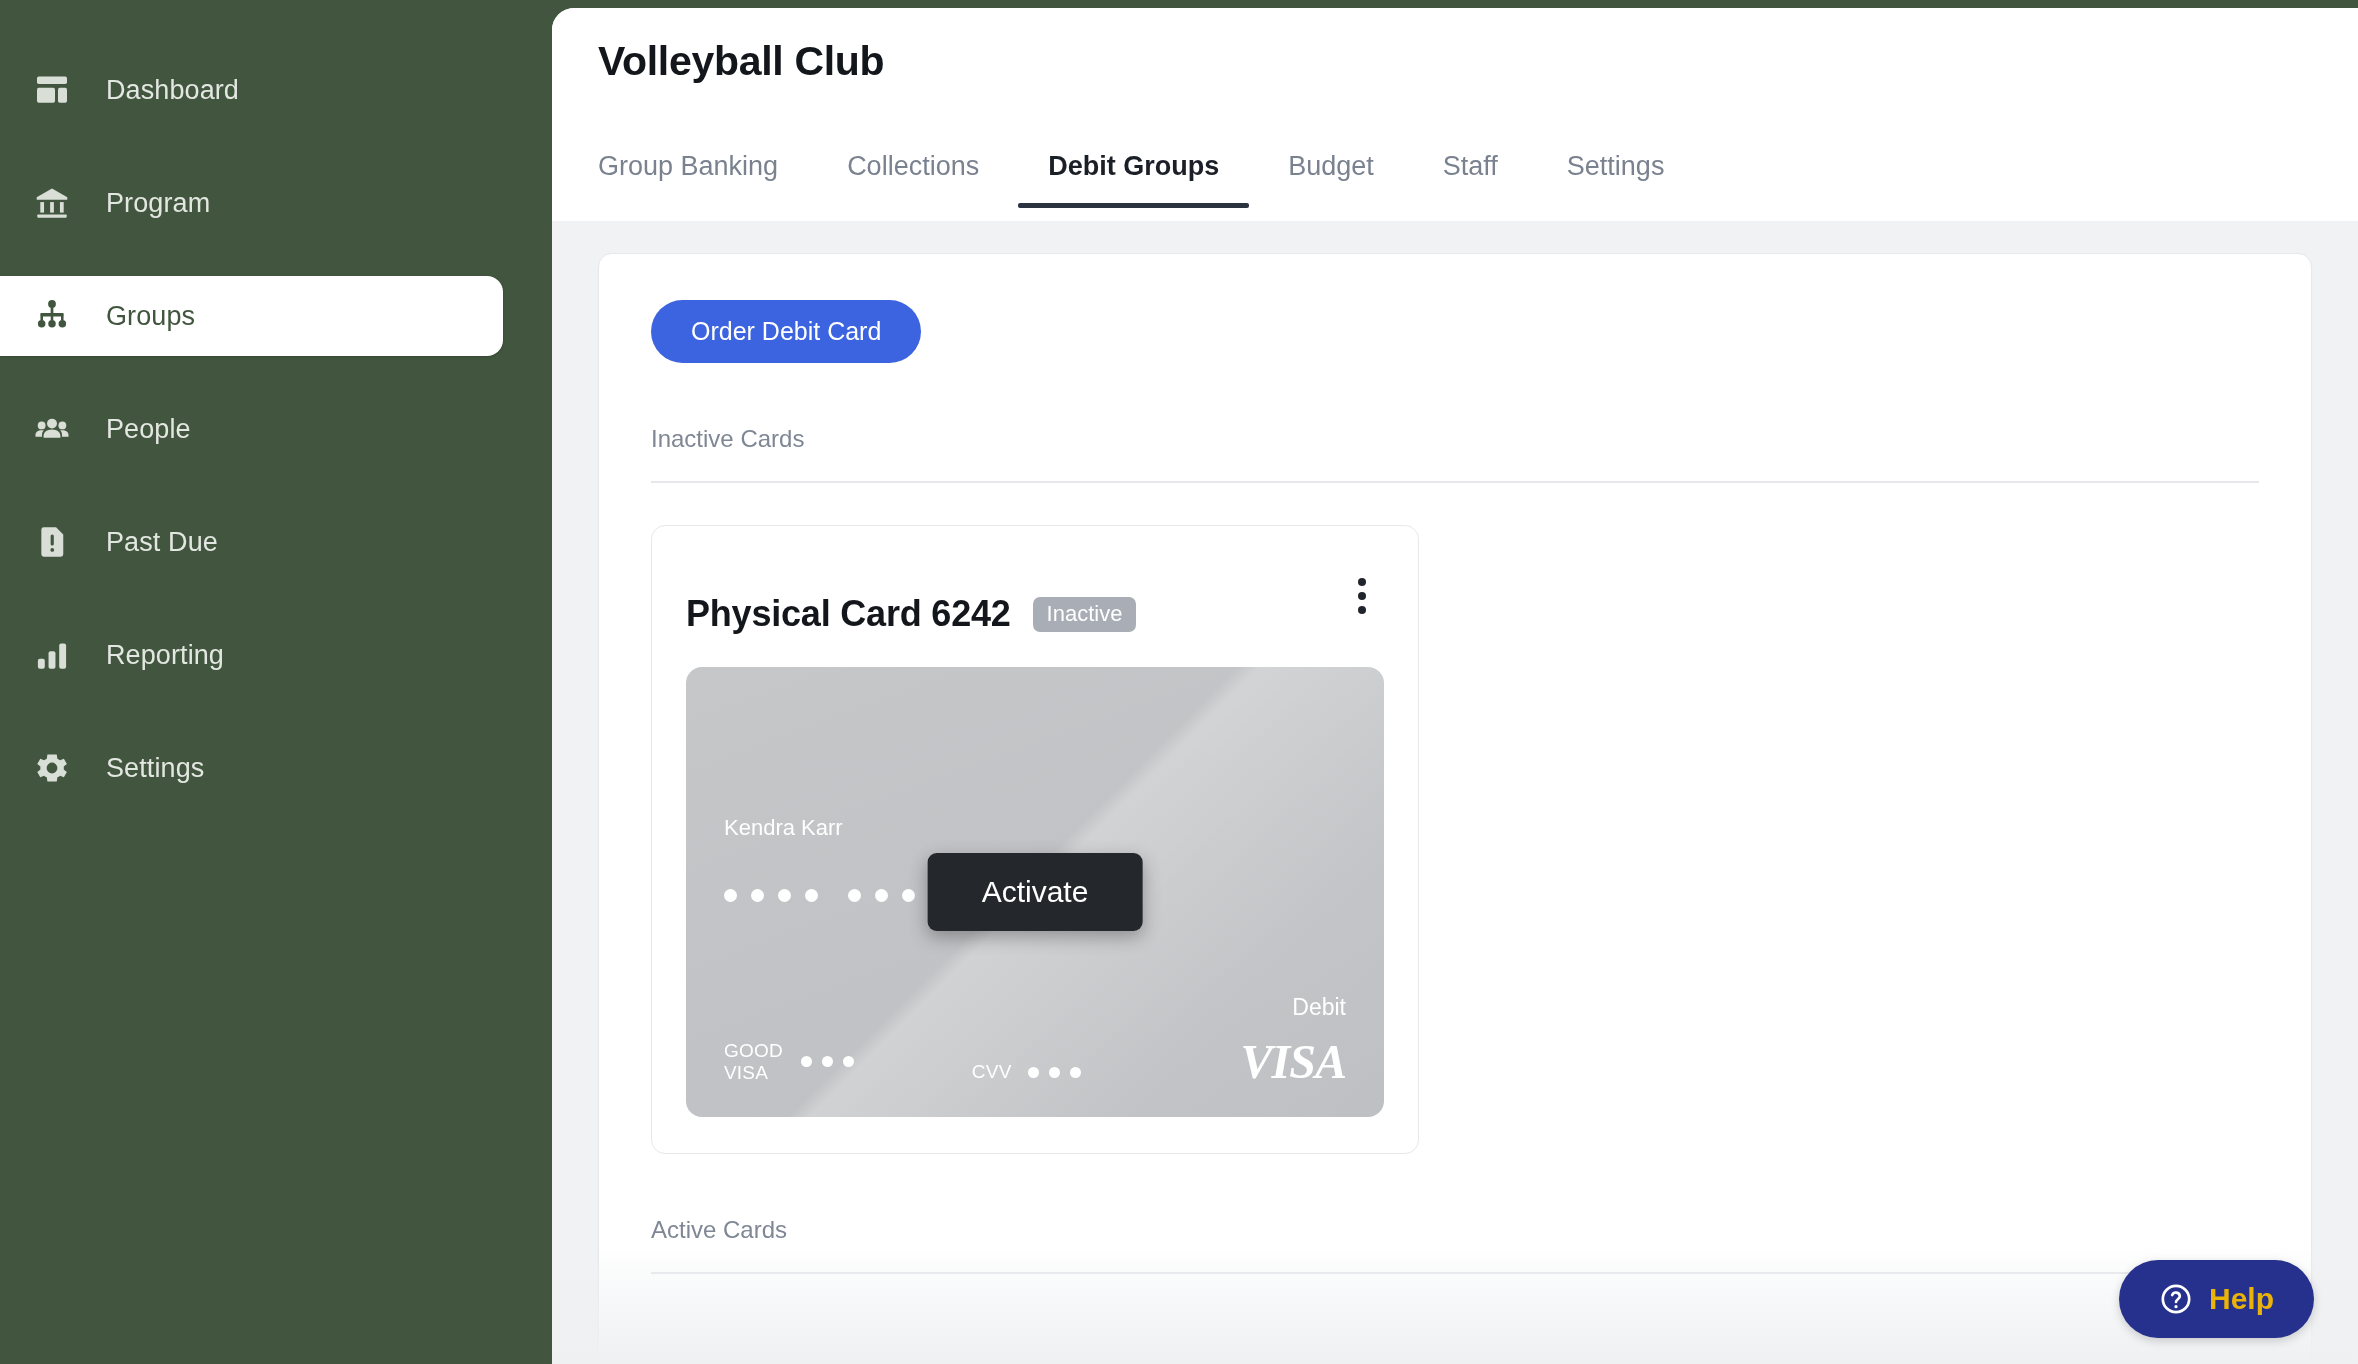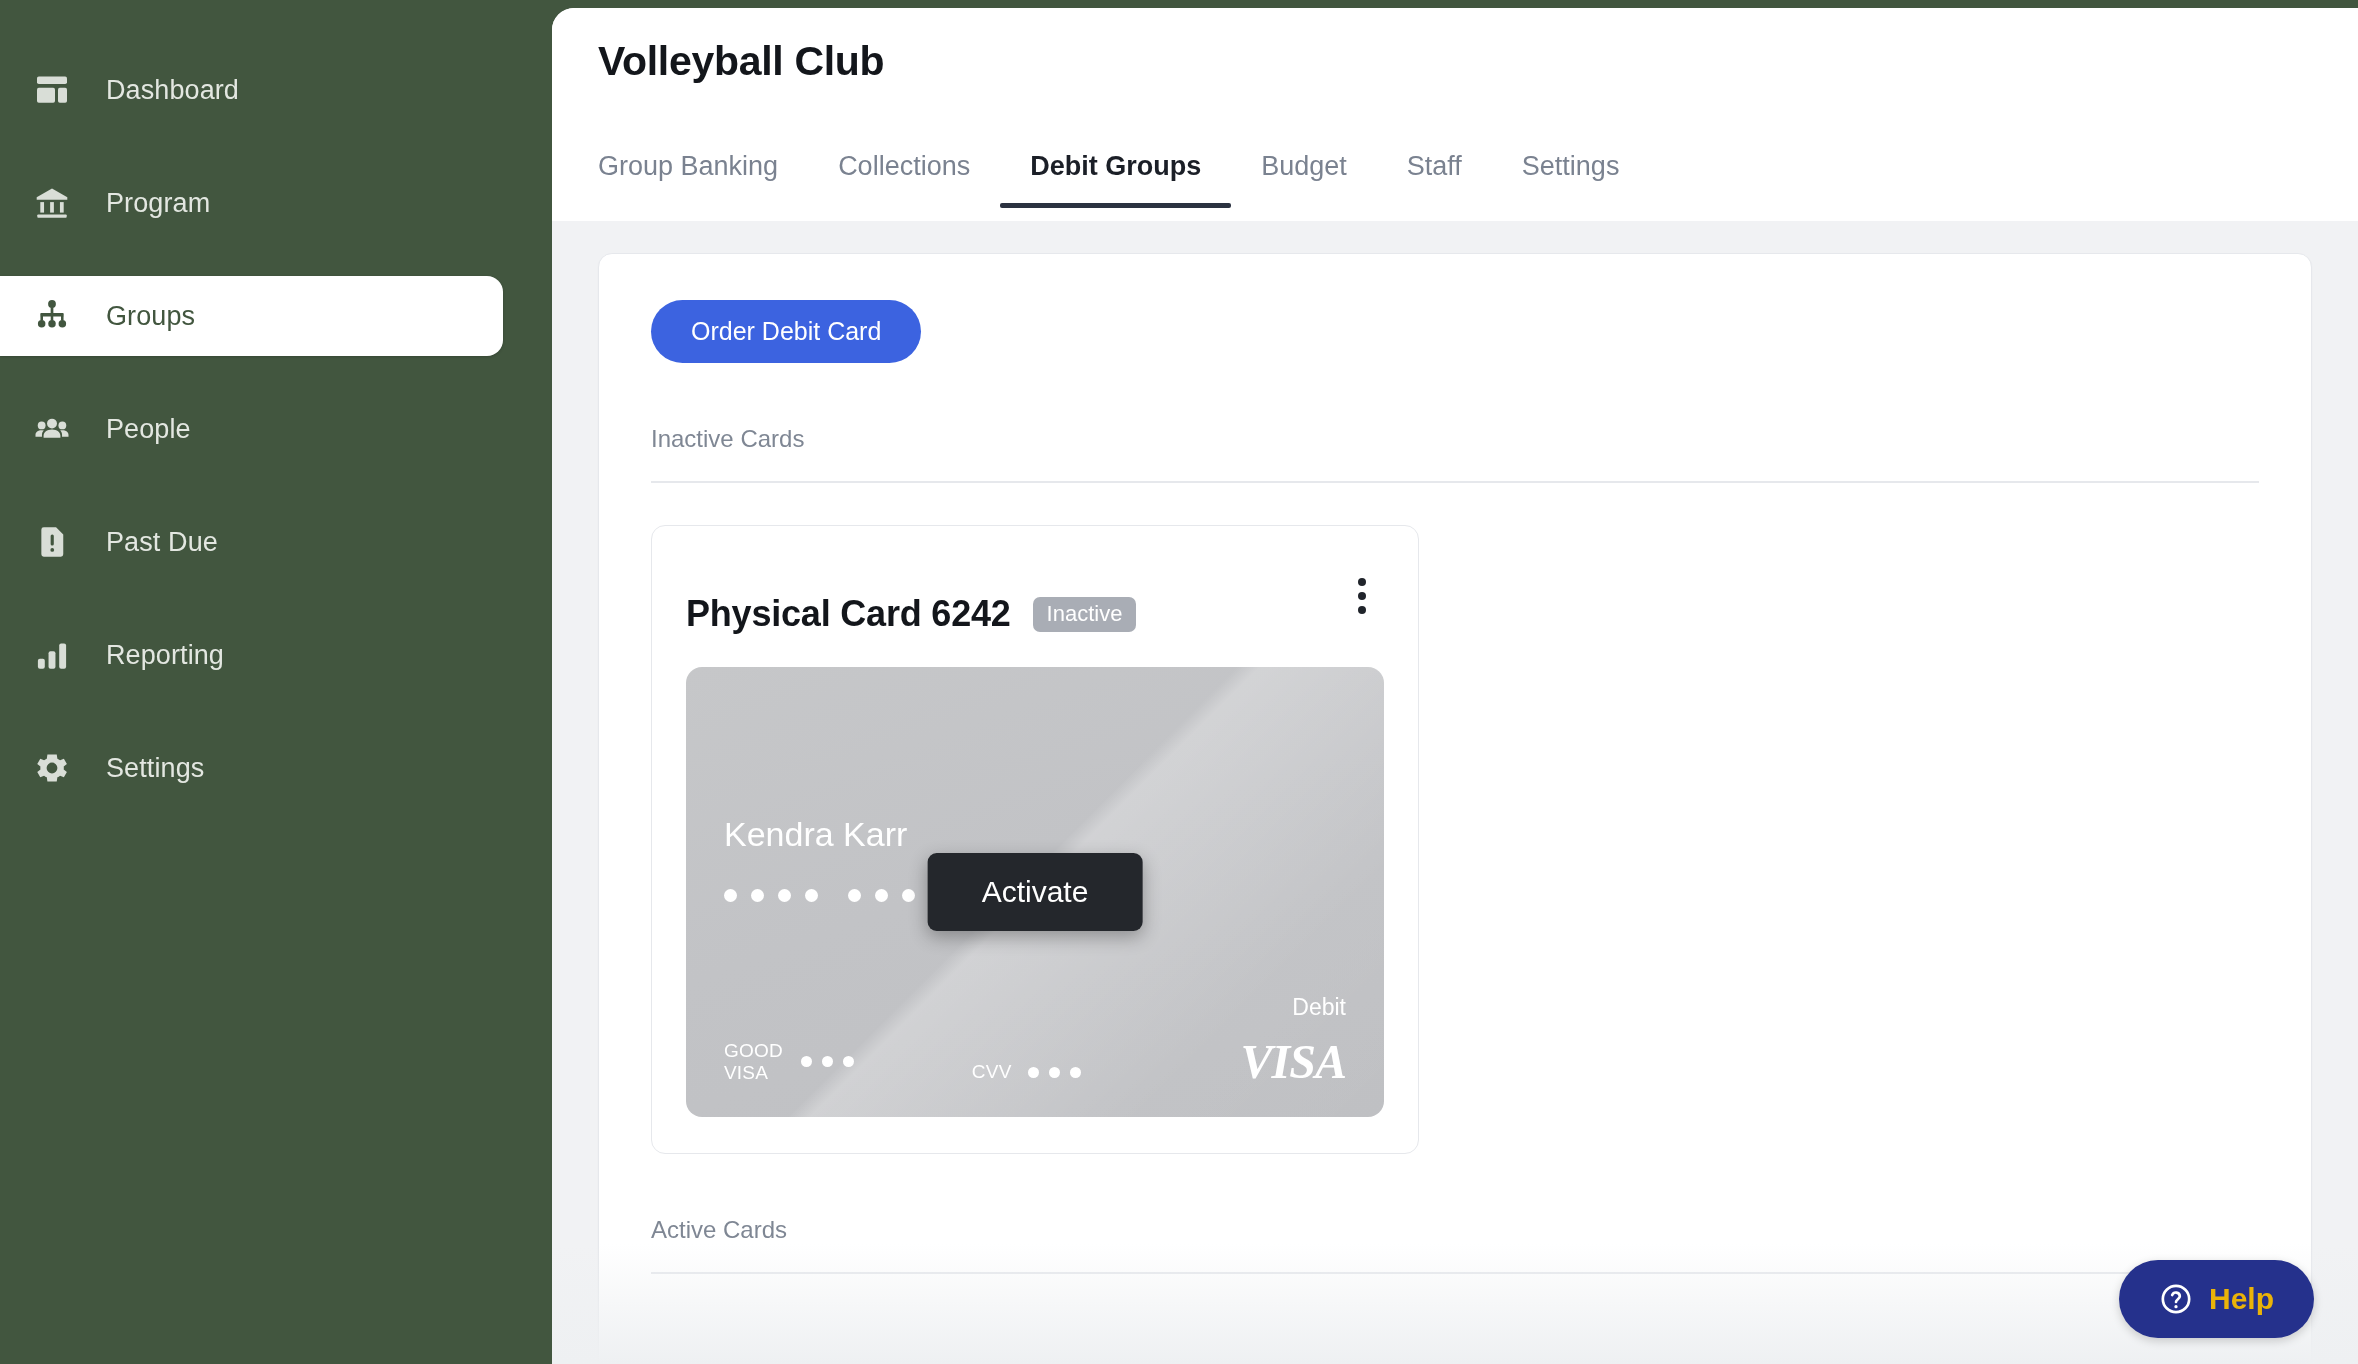--- a/index.html
+++ b/index.html
@@ -84,21 +84,21 @@
   .page-title {
     font-size: 41px;
     font-weight: bold;
     color: #13161B;
     letter-spacing: -0.3px;
   }
 
   .tabs {
     display: flex;
     align-items: flex-end;
-    gap: 0;
+    gap: 9px;
     margin-top: 33px;
     height: 90px;
   }
   .tab {
     position: relative;
     font-size: 27px;
     color: #7A8290;
     padding: 0 30px 26px 30px;
     cursor: pointer;
     white-space: nowrap;
@@ -242,21 +242,21 @@
     border-radius: 16px;
     background:
       linear-gradient(135deg, rgba(255,255,255,0.00) 0%, rgba(255,255,255,0.00) 48%, rgba(255,255,255,0.26) 50%, rgba(255,255,255,0.04) 78%, rgba(255,255,255,0.00) 100%),
       linear-gradient(160deg, #C6C7C9 0%, #C2C3C6 45%, #BFC0C3 100%);
     overflow: hidden;
   }
   .plastic-name {
     position: absolute;
     left: 38px;
     top: 148px;
-    font-size: 34px;
+    font-size: 22px;
     color: #FFFFFF;
     white-space: nowrap;
   }
   .pan {
     position: absolute;
     left: 38px;
     top: 222px;
     display: flex;
     align-items: center;
     gap: 30px;

